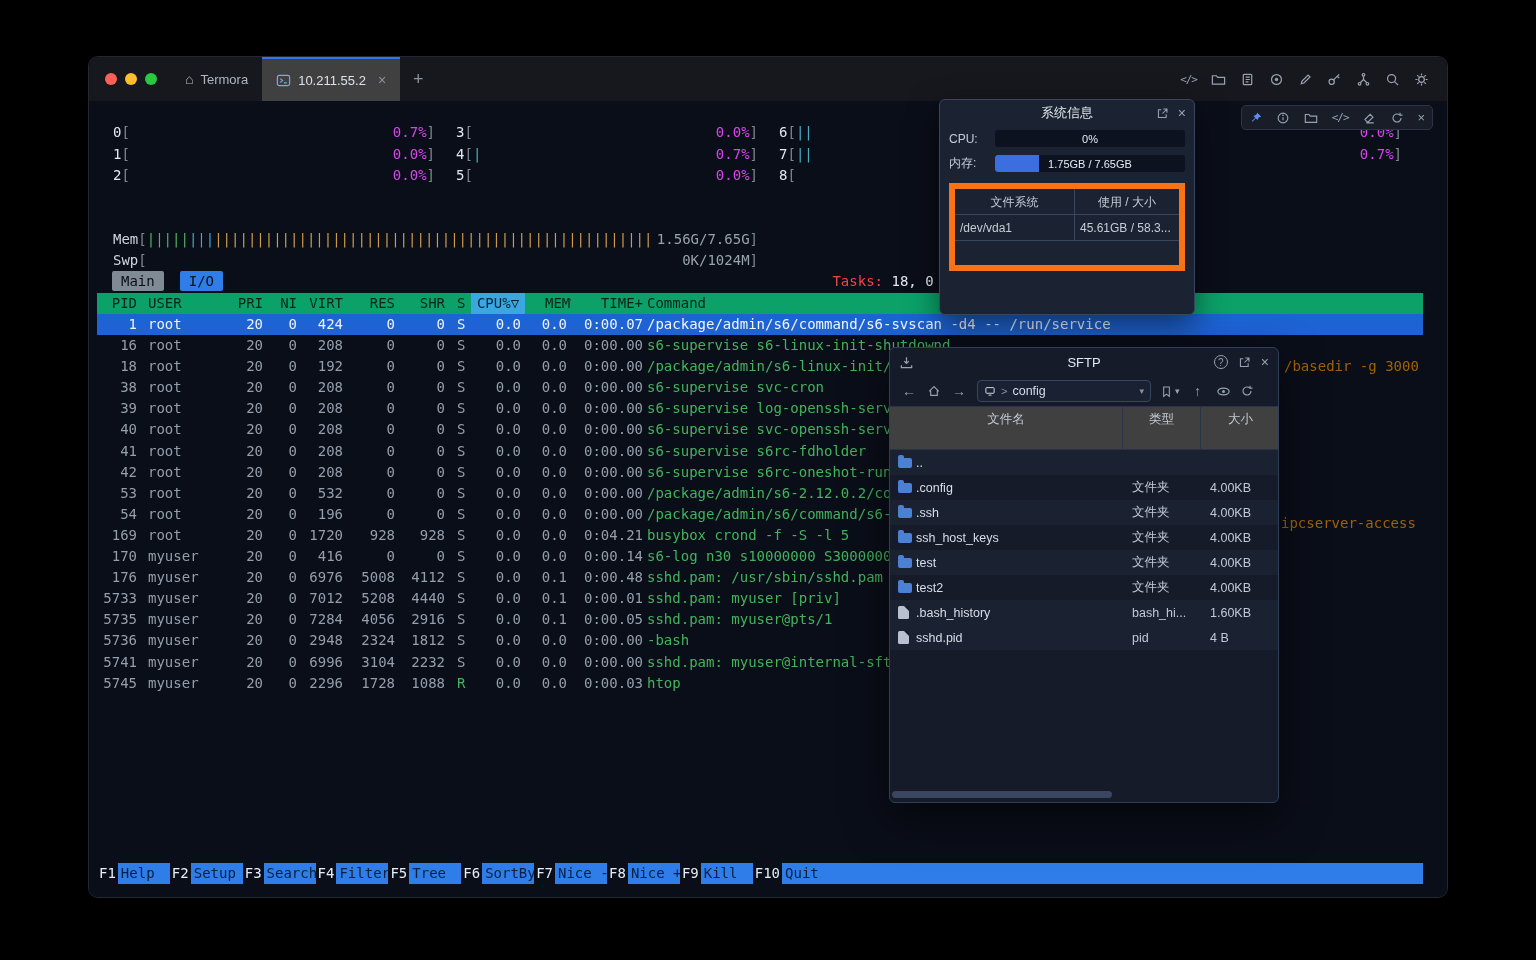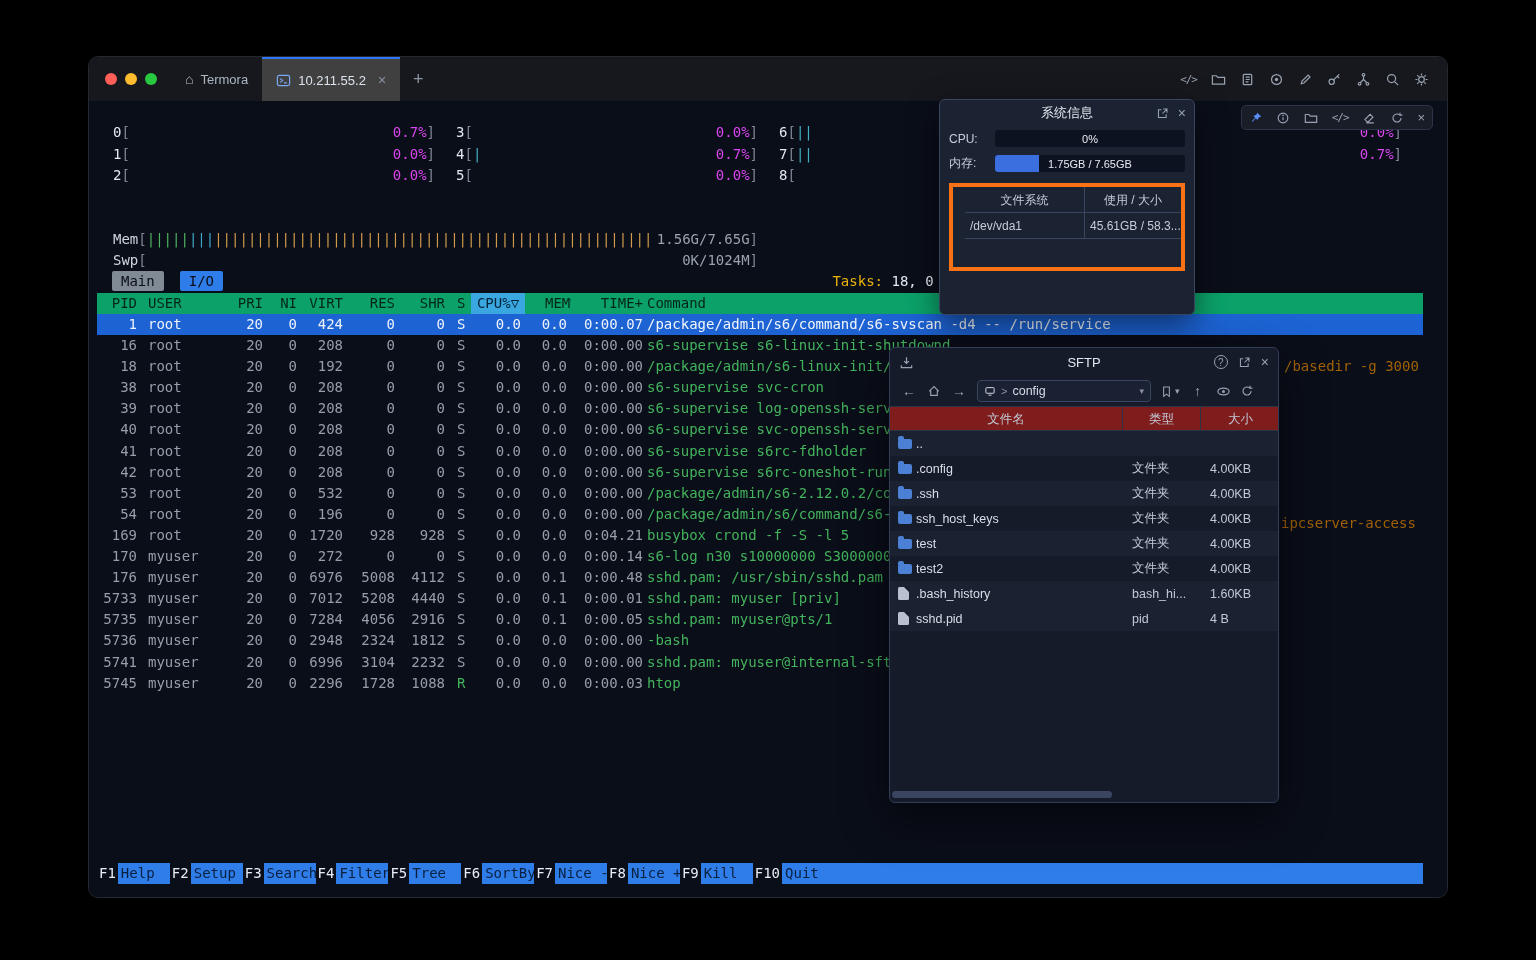--- a/index.html
+++ b/index.html
@@ -30,21 +30,21 @@
 .meter-line{position:absolute;left:0;right:0;height:21px;line-height:21px;}
 .mcell{position:absolute;top:0;display:flex;justify-content:space-between;white-space:pre;}
 .c1{left:24px;width:322px}.c2{left:367px;width:302px}.c3{left:690px;width:623px}
 .mid{color:#e2e8f0}.br{color:#7e8794}.mp{color:#43b0c4}.mpct{color:#d946ef}
 .tline{position:absolute;left:0;right:0;height:21px;line-height:21px;white-space:pre;}
 .bar{position:absolute;display:flex;white-space:pre;}
 .bar .name{color:#cfd6df}
 .pipes{flex:1;overflow:hidden;white-space:nowrap;}
 .bar-value{color:#99a2ad}
 .status{position:absolute;white-space:pre;}
-.stat-label{color:#eab308}
+.stat-label{color:#ef4444}
 .stat-value{color:#e2e8f0}
 .stat-value.cyan{color:#6fd3e2}
 .htop-tabs{position:absolute;left:23px;top:170px;height:20px;display:flex;gap:16px;}
 .htab{padding:0 9px;line-height:20px;border-radius:2px;}
 .htab.active{background:#7f8a94;color:#0a0e19;}
 .htab.io{background:#2f7de9;color:#0a0e19;}
 .proc-grid{display:grid;grid-template-columns:44px 90px 36px 34px 46px 52px 50px 22px 54px 46px 76px 1fr;}
 .proc-header{position:absolute;left:8px;top:192px;width:1326px;height:21px;line-height:21px;background:#0ba169;color:#04251a;}
 .pc{white-space:pre;overflow:hidden;}
 .pc-pid,.pc-pri,.pc-ni,.pc-virt,.pc-res,.pc-shr,.pc-cpu,.pc-mem,.pc-time{text-align:right;padding-right:4px;}
@@ -68,21 +68,21 @@
   border:1px solid #3a455f;border-radius:6px;box-shadow:0 10px 30px rgba(0,0,0,.5);font-size:12px;color:#c6cdd9;}
 .si-title{position:relative;height:26px;display:flex;align-items:center;justify-content:center;font-size:13px;color:#e2e8f0;}
 .si-icons{position:absolute;right:8px;top:0;height:26px;display:flex;align-items:center;gap:9px;color:#98a2b3;}
 .si-x{font-size:14px;line-height:1;}
 .si-body{padding:0 9px;}
 .si-row{display:flex;align-items:center;height:25px;gap:6px;}
 .si-label{width:40px;font-size:12px;}
 .si-bar{position:relative;flex:1;height:17px;background:#0d1220;border-radius:3px;overflow:hidden;}
 .si-fill{position:absolute;left:0;top:0;bottom:0;background:#3b6fe0;}
 .si-val{position:absolute;inset:0;display:flex;align-items:center;justify-content:center;font-size:11px;color:#e6ebf3;}
-.si-table{margin-top:7px;border:4px solid #f97316;height:88px;overflow:hidden;padding-left:12px;}
+.si-table{margin-top:7px;border:6px solid #f97316;height:88px;overflow:hidden;}
 .si-thead,.si-trow{display:grid;grid-template-columns:120px 1fr;}
 .si-thead span{height:26px;line-height:26px;text-align:center;border-bottom:1px solid #3a455f;}
 .si-thead span:first-child{border-right:1px solid #3a455f;}
 .si-trow span{height:26px;line-height:26px;padding-left:5px;border-bottom:1px solid #3a455f;white-space:nowrap;overflow:hidden;}
 .si-trow span:first-child{border-right:1px solid #3a455f;}
 
 
 .sftp{position:absolute;left:800px;top:290px;width:390px;height:456px;background:#151b28;
   border:1px solid #323d58;border-radius:6px;box-shadow:0 16px 44px rgba(0,0,0,.55);color:#cdd4e0;font-size:12.5px;}
 .sf-title{position:relative;height:28px;display:flex;align-items:center;justify-content:center;color:#e2e8f0;font-size:13px;}
@@ -90,21 +90,21 @@
 .sf-right{position:absolute;right:9px;top:0;height:28px;display:flex;align-items:center;gap:10px;color:#98a2b3;}
 .help-circ{width:14px;height:14px;border:1px solid #98a2b3;border-radius:50%;font-size:10px;display:flex;align-items:center;justify-content:center;}
 .sf-x{font-size:14px;line-height:1;}
 .sf-toolbar{height:30px;display:flex;align-items:center;padding:0 10px;gap:9px;color:#98a2b3;}
 .nav-arrow{font-size:14px;width:18px;text-align:center;}
 .pathbox{display:flex;align-items:center;gap:5px;width:174px;height:22px;border:1px solid #39445f;border-radius:4px;background:#1a2133;padding:0 6px;color:#d5dbe6;}
 .pathbox .chev{color:#8b93a1;font-size:11px;}
 .pathbox .dd{margin-left:auto;font-size:9px;color:#8b93a1;}
 .bm-group{display:flex;align-items:center;gap:2px;}
 .caret{font-size:9px;}
-.sf-header{display:grid;grid-template-columns:232px 78px 80px;height:25px;background:#7f1d1d;
+.sf-header{display:grid;grid-template-columns:232px 78px 80px;height:44px;background:#404040;
   border-top:1px solid #2a3348;border-bottom:1px solid #2a3348;color:#c2c9d6;}
 .sf-header span{text-align:center;line-height:24px;}
 .sf-header span + span{border-left:1px solid #2a3348;}
 .sf-list{position:relative;}
 .frow{display:grid;grid-template-columns:26px 206px 78px 80px;height:25px;align-items:center;}
 .frow.alt{background:#1a2131;}
 .ficon{margin-left:8px;}
 .icon-folder{position:relative;width:14px;height:10px;background:#4b80d4;border-radius:2px;display:inline-block;}
 .icon-folder::before{content:"";position:absolute;left:0;top:-3px;width:6px;height:4px;background:#4b80d4;border-radius:2px 2px 0 0;}
 .icon-file{position:relative;width:11px;height:13px;background:#b9c1d0;border-radius:1.5px;display:inline-block;}
@@ -414,21 +414,21 @@
           <span class="pc pc-cpu">0.0</span>
           <span class="pc pc-mem">0.0</span>
           <span class="pc pc-time">0:04.21</span>
           <span class="pc pc-cmd">busybox crond -f -S -l 5</span>
         </div>
         <div class="proc-row proc-grid">
           <span class="pc pc-pid">170</span>
           <span class="pc pc-user">myuser</span>
           <span class="pc pc-pri">20</span>
           <span class="pc pc-ni">0</span>
-          <span class="pc pc-virt">272</span>
+          <span class="pc pc-virt">416</span>
           <span class="pc pc-res">0</span>
           <span class="pc pc-shr">0</span>
           <span class="pc pc-s">S</span>
           <span class="pc pc-cpu">0.0</span>
           <span class="pc pc-mem">0.0</span>
           <span class="pc pc-time">0:00.14</span>
           <span class="pc pc-cmd">s6-log n30 s10000000 S3000000</span>
         </div>
         <div class="proc-row proc-grid">
           <span class="pc pc-pid">176</span>

